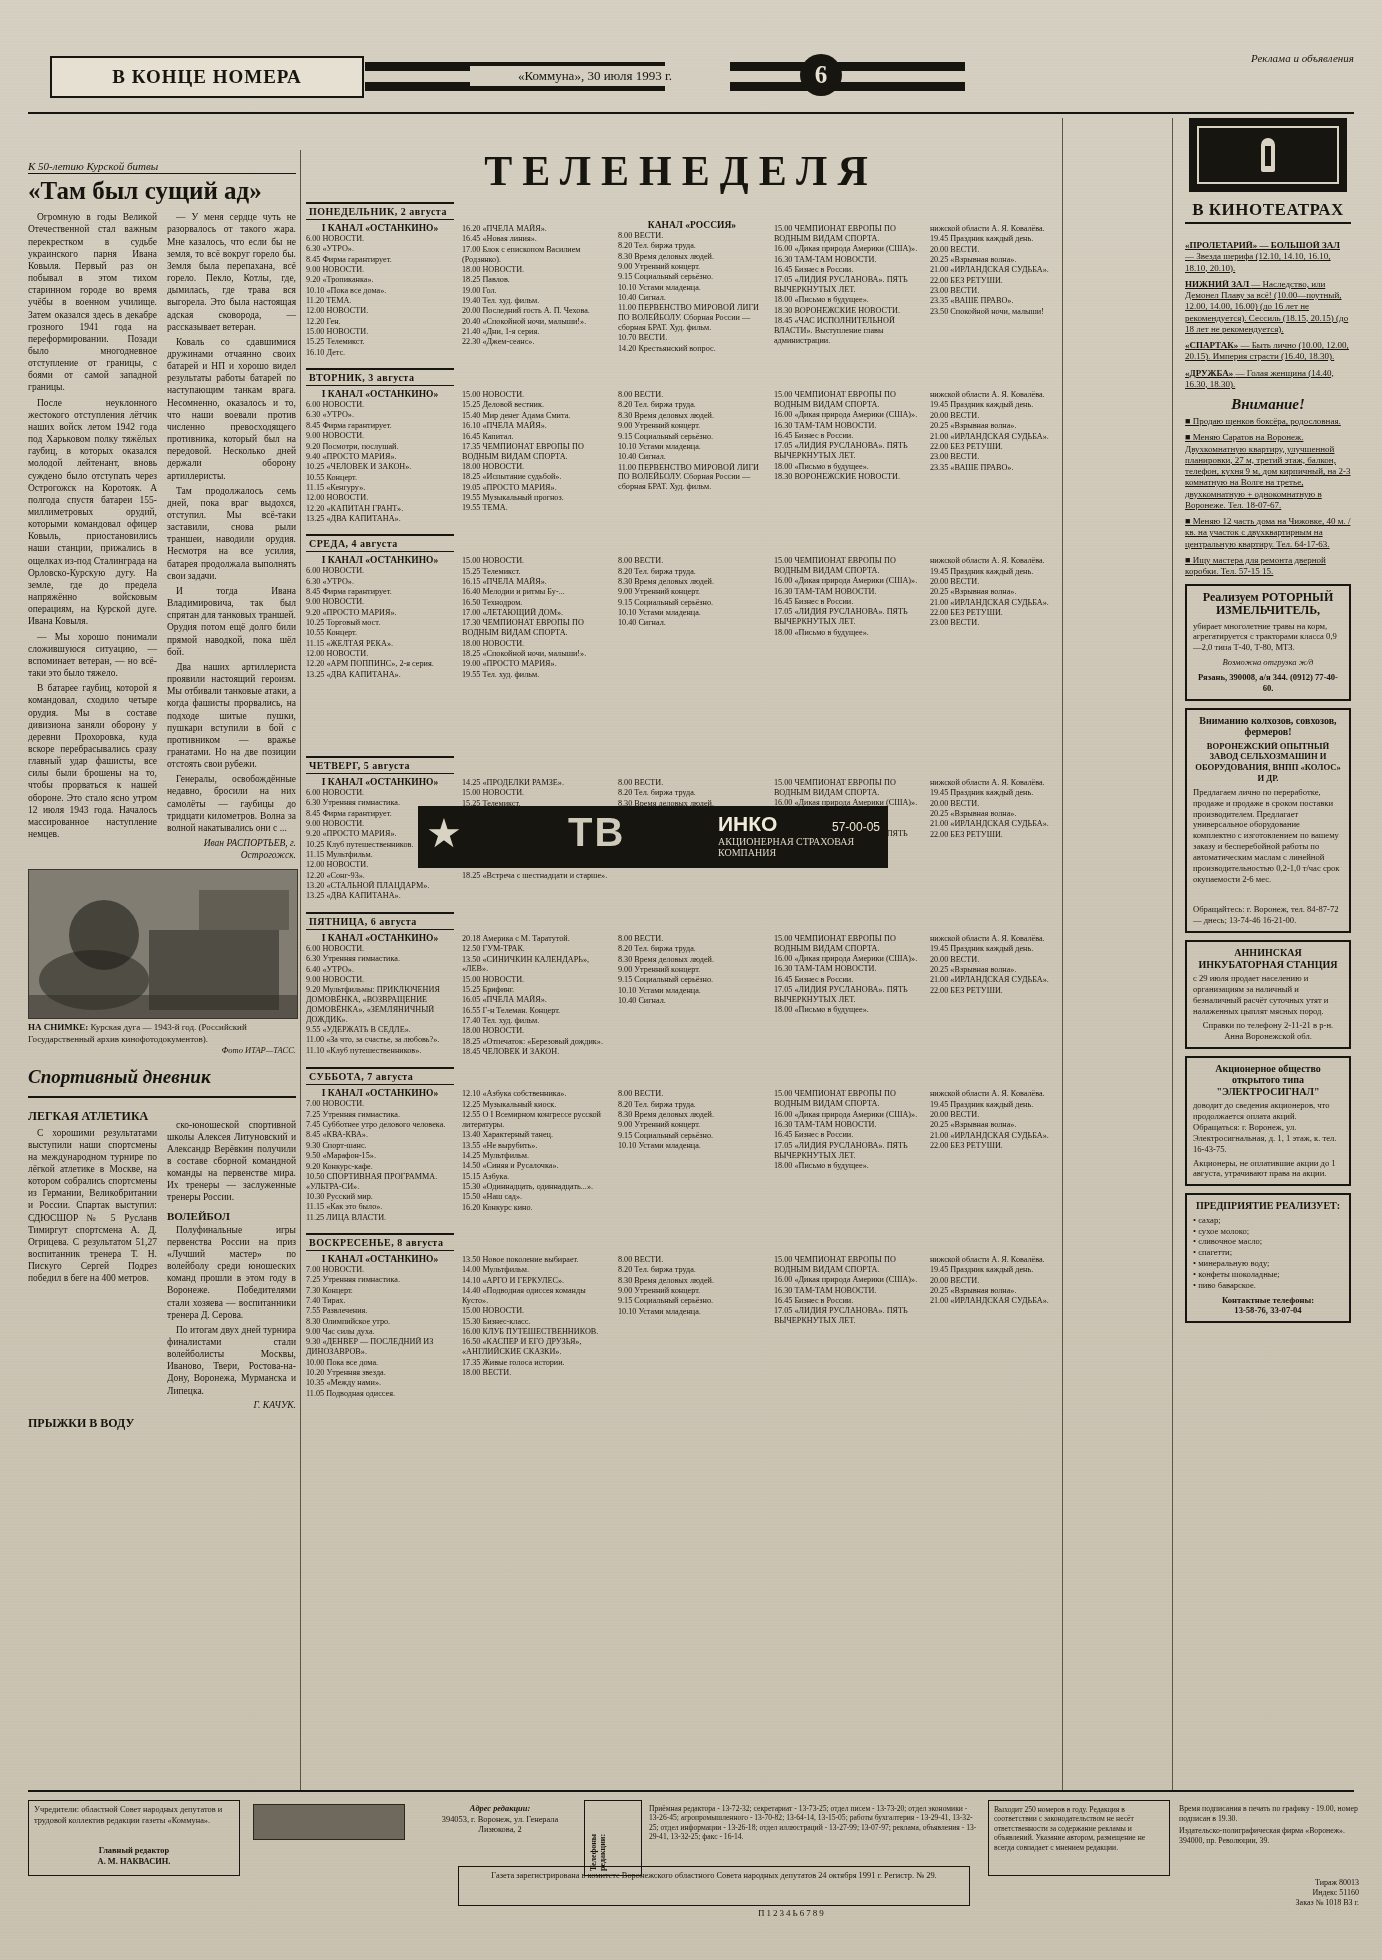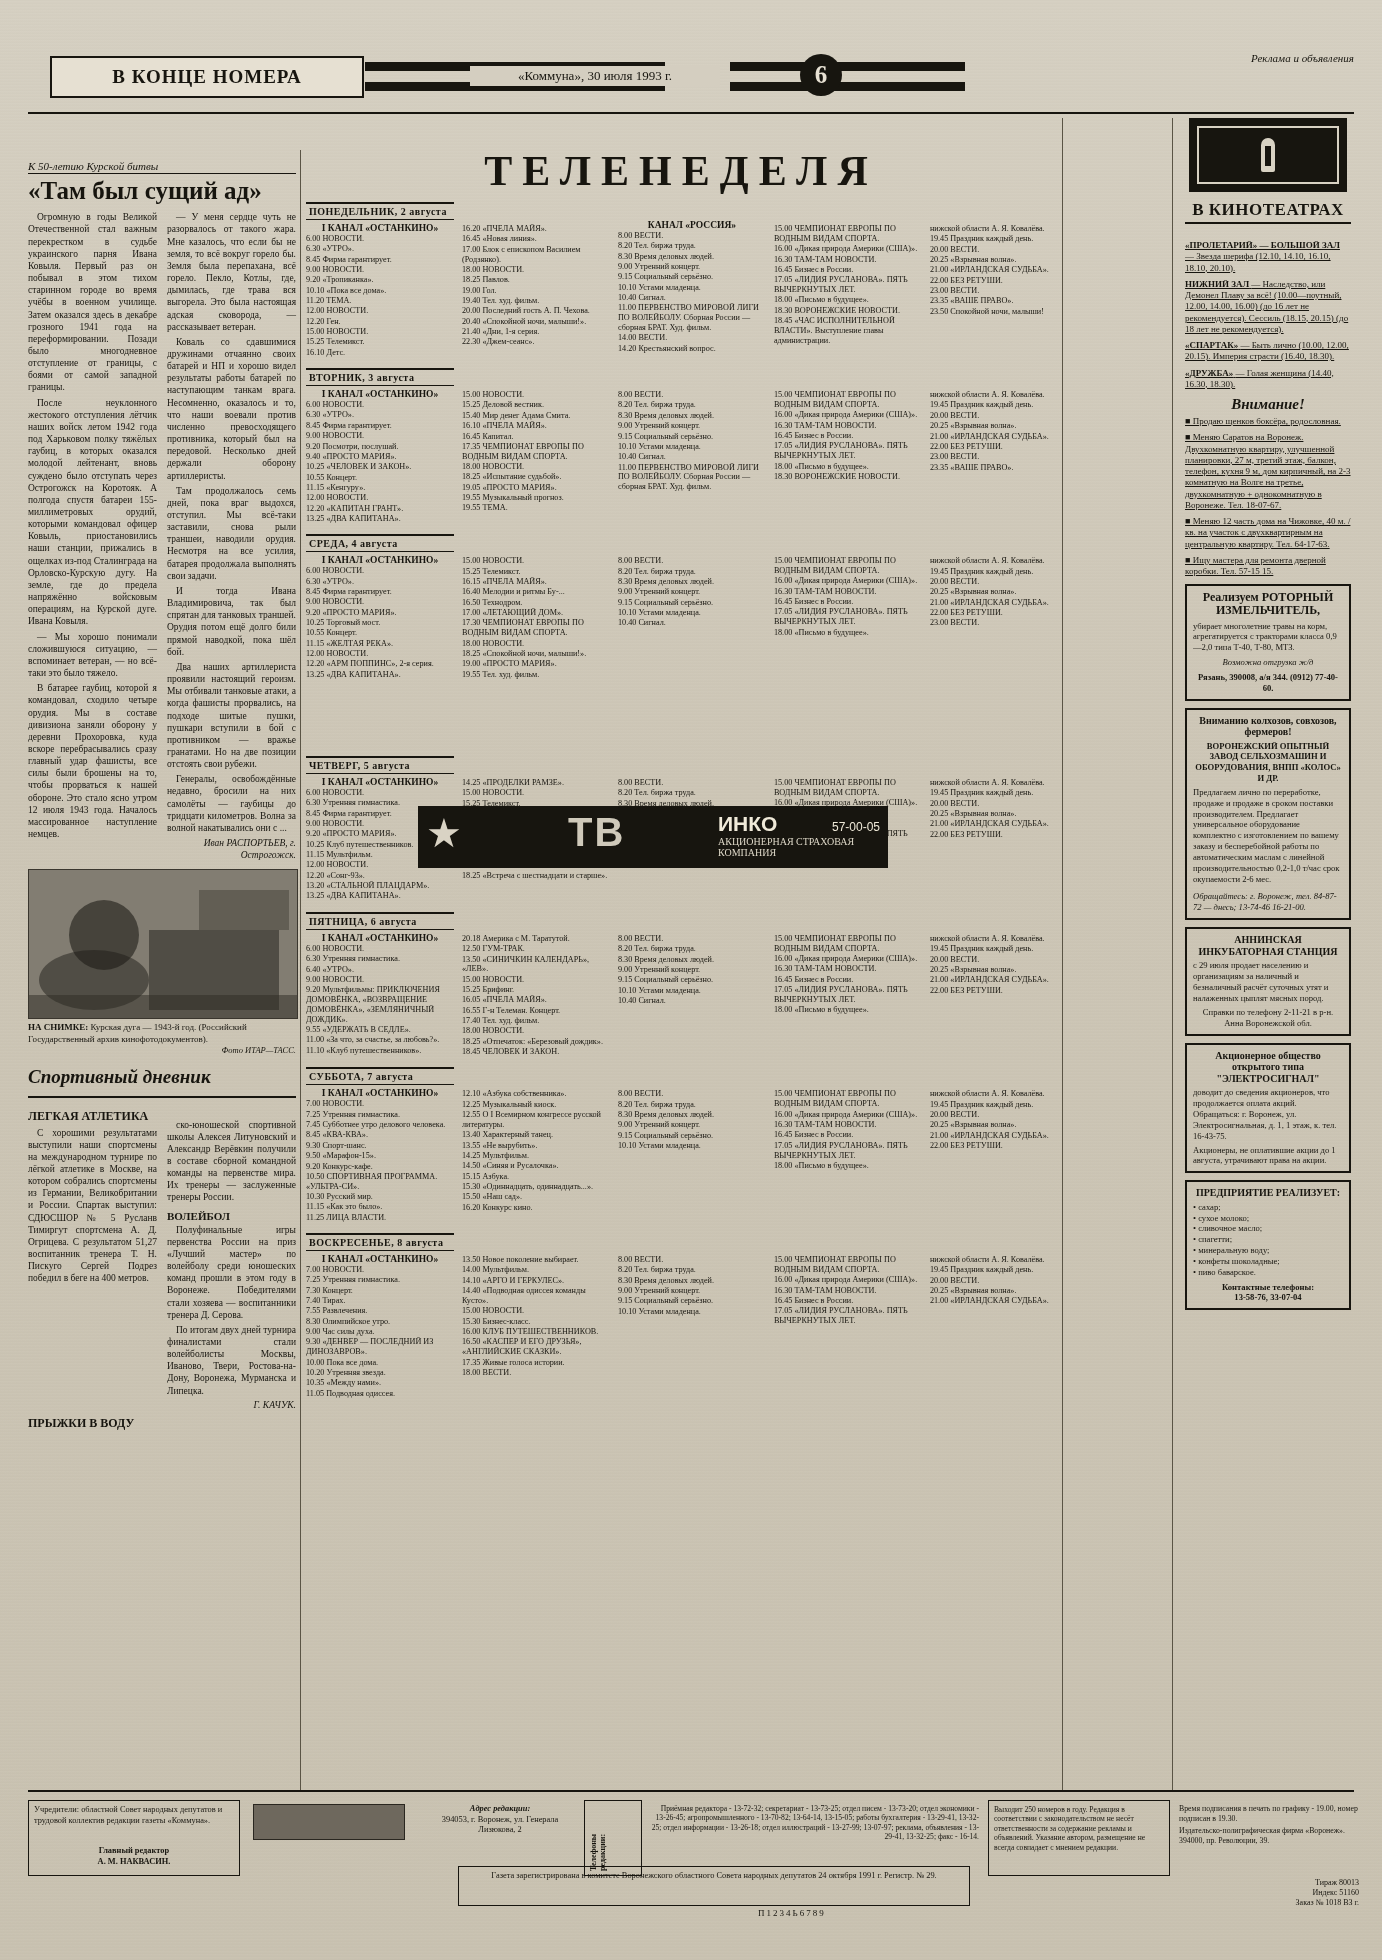--- a/index.html
+++ b/index.html
@@ -126,21 +126,21 @@
   
   .footer{position:absolute;left:28px;top:1800px;width:1326px;height:130px;font-size:8.4px;line-height:1.25;}
   .f-box{position:absolute;border:1px solid #17150f;padding:4px 5px;}
   .f1{left:0;top:0;width:200px;height:66px;}
   .f1 .c{text-align:center;}
   .f2{left:220px;top:0;width:160px;height:66px;border:none;}
   .f2 .bld{width:150px;height:34px;background:#6e685d;border:1px solid #2a2720;}
   .f3{left:392px;top:0;width:150px;height:66px;border:none;text-align:center;}
   .f4{left:556px;top:0;width:46px;height:66px;border:1px solid #17150f;}
   .f4 .vert{writing-mode:vertical-rl;transform:rotate(180deg);font-size:8px;font-weight:bold;line-height:1.1;}
-  .f5{left:616px;top:0;width:330px;height:48px;border:none;text-align:right;}
+  .f5{left:616px;top:0;width:330px;height:48px;border:none;}
   .f6{left:960px;top:0;width:170px;height:66px;border:1px solid #17150f;font-size:7.6px;}
   .f7{left:1146px;top:0;width:180px;height:66px;border:none;font-size:7.8px;}
   .f8{left:430px;top:66px;width:500px;height:30px;border:1px solid #17150f;text-align:center;}
   .f9{left:960px;top:74px;width:366px;height:40px;border:none;font-size:8px;}
   .barcode{position:absolute;left:730px;top:108px;font-size:9px;letter-spacing:2px;}
   .tiny{font-size:7.6px;}
   .bold{font-weight:bold;}
   .ital{font-style:italic;}
 </style>
 </head>
@@ -268,21 +268,21 @@
         <div class="chan" style="margin-top:22px;">КАНАЛ «РОССИЯ»</div>
         <div class="prog">
           <div>8.00 ВЕСТИ.</div>
           <div>8.20 Тел. биржа труда.</div>
           <div>8.30 Время деловых людей.</div>
           <div>9.00 Утренний концерт.</div>
           <div>9.15 Социальный серьёзно.</div>
           <div>10.10 Устами младенца.</div>
           <div>10.40 Сигнал.</div>
           <div>11.00 ПЕРВЕНСТВО МИРОВОЙ ЛИГИ ПО ВОЛЕЙБОЛУ. Сборная России — сборная БРАТ. Худ. фильм.</div>
-          <div>14.00 ВЕСТИ.</div>
+          <div>10.70 ВЕСТИ.</div>
           <div>14.20 Крестьянский вопрос.</div>
         </div>
       </div>
       <div class="tvcol">
         <div class="prog" style="margin-top:26px;">
           <div>15.00 ЧЕМПИОНАТ ЕВРОПЫ ПО ВОДНЫМ ВИДАМ СПОРТА.</div>
           <div>16.00 «Дикая природа Америки (США)».</div>
           <div>16.30 ТАМ-ТАМ НОВОСТИ.</div>
           <div>16.45 Бизнес в России.</div>
           <div>17.05 «ЛИДИЯ РУСЛАНОВА». ПЯТЬ ВЫЧЕРКНУТЫХ ЛЕТ.</div>
@@ -746,21 +746,21 @@
       <div>убирает многолетние травы на корм, агрегатируется с тракторами класса 0,9—2,0 типа Т-40, Т-80, МТЗ.</div>
       <div class="rc-center ital" style="margin-top:4px;">Возможна отгрузка ж/д</div>
       <div class="rc-center bold" style="margin-top:4px;">Рязань, 390008, а/я 344. (0912) 77-40-60.</div>
     </div>
 
     <div class="rc-box">
       <div class="t2">Вниманию колхозов,
 совхозов, фермеров!</div>
       <div class="rc-center bold">ВОРОНЕЖСКИЙ ОПЫТНЫЙ ЗАВОД СЕЛЬХОЗМАШИН И ОБОРУДОВАНИЯ, ВНПП «КОЛОС» И ДР.</div>
       <div style="margin-top:3px;">Предлагаем лично по переработке, продаже и продаже в сроком поставки производителем. Предлагает универсальное оборудование комплектно с изготовлением по вашему заказу и бесперебойной работы по автоматическим маслам с линейной производительностью 0,2-1,0 т/час срок окупаемости 2-6 мес.</div>
-      <div style="margin-top:7px;font-style:italic;">Обращайтесь: г. Воронеж, тел. 84-87-72 — днесь; 13-74-46 16-21-00.</div>
+      <div style="margin-top:20px;">Обращайтесь: г. Воронеж, тел. 84-87-72 — днесь; 13-74-46 16-21-00.</div>
     </div>
 
     <div class="rc-box">
       <div class="t2">АННИНСКАЯ
 ИНКУБАТОРНАЯ
 СТАНЦИЯ</div>
       <div>с 29 июля продает населению и организациям за наличный и безналичный расчёт суточных утят и налаженных цыплят мясных пород.</div>
       <div class="rc-center" style="margin-top:4px;">Справки по телефону 2-11-21 в р-н. Анна Воронежской обл.</div>
     </div>
 

